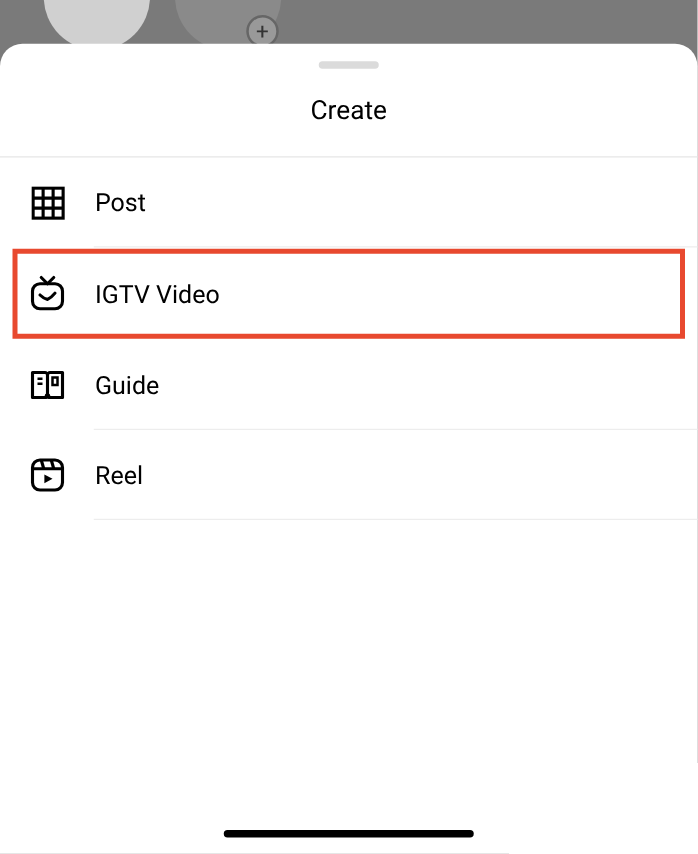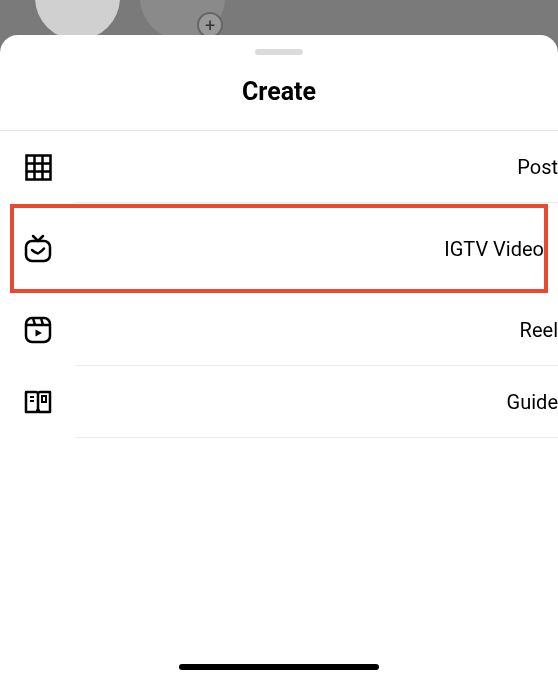--- a/index.html
+++ b/index.html
@@ -67,48 +67,47 @@
     }
     .grabber {
       width: 48px;
       height: 6px;
       background: #dbdbdb;
       border-radius: 3px;
       margin: 14px auto 0;
     }
     .sheet-title {
       text-align: center;
-      font-size: 25px;
-      font-weight: 700;
+      font-size: 21px;
+      font-weight: 400;
       color: #000;
       margin-top: 22px;
       margin-bottom: 24px;
     }
     .divider-full {
       width: 100%;
       height: 1px;
       background: #e6e6e6;
     }
     .menu-list {
       display: flex;
       flex-direction: column;
     }
     .menu-item {
       display: flex;
       align-items: center;
       height: 72px;
       padding-left: 23px;
       cursor: pointer;
       position: relative;
-      justify-content: space-between;
     }
     .menu-item.highlighted {
       border: 4px solid #e8492f;
       margin: 1px 10px 1px 10px;
-      height: 89px;
+      height: 72px;
       padding-left: 9px;
     }
     .icon-box {
       width: 30px;
       height: 30px;
       flex-shrink: 0;
       display: flex;
       align-items: center;
       justify-content: center;
     }
@@ -179,42 +178,42 @@
           <path d="M9 2 L 14 7 L 19 2" fill="none" stroke="#000" stroke-width="2.5" stroke-linecap="round" stroke-linejoin="round"></path>
           <rect x="2" y="7" width="24" height="20" rx="6" fill="none" stroke="#000" stroke-width="2.5"></rect>
           <path d="M8 16 C 10 18 12 19 14 19.5 C 16 18.5 18 17 20 14.5" fill="none" stroke="#000" stroke-width="2.5" stroke-linecap="round"></path>
         </svg>
       </div>
       <span class="menu-label">IGTV Video</span>
     </div>
 
     <div class="menu-item">
       <div class="icon-box">
+        <svg width="30" height="28" viewBox="0 0 30 28">
+          <path d="M3 4 L 3 24 L 14 24 C 14 22 14 22 15 22 C 16 22 16 22 16 24 L 27 24 L 27 4 L 17 4 C 16 4 15 5 15 6 C 15 5 14 4 13 4 Z" fill="none" stroke="#000" stroke-width="2.5" stroke-linejoin="round"></path>
+          <line x1="15" y1="6" x2="15" y2="22" stroke="#000" stroke-width="2.5"></line>
+          <line x1="7" y1="9" x2="11" y2="9" stroke="#000" stroke-width="2"></line>
+          <line x1="7" y1="13" x2="11" y2="13" stroke="#000" stroke-width="2"></line>
+          <rect x="19" y="8" width="4" height="6" fill="none" stroke="#000" stroke-width="2"></rect>
+        </svg>
+      </div>
+      <span class="menu-label">Guide</span>
+      <div class="item-divider"></div>
+    </div>
+
+    <div class="menu-item">
+      <div class="icon-box">
         <svg width="28" height="28" viewBox="0 0 28 28">
           <rect x="2" y="2" width="24" height="24" rx="6" fill="none" stroke="#000" stroke-width="2.5"></rect>
           <line x1="2" y1="9" x2="26" y2="9" stroke="#000" stroke-width="2.5"></line>
           <line x1="9" y1="2" x2="11" y2="9" stroke="#000" stroke-width="2.5"></line>
           <line x1="17" y1="2" x2="19" y2="9" stroke="#000" stroke-width="2.5"></line>
           <path d="M11.5 13.5 L 18 17 L 11.5 20.5 Z" fill="#000"></path>
         </svg>
       </div>
       <span class="menu-label">Reel</span>
       <div class="item-divider"></div>
     </div>
 
-    <div class="menu-item">
-      <div class="icon-box">
-        <svg width="30" height="28" viewBox="0 0 30 28">
-          <path d="M3 4 L 3 24 L 14 24 C 14 22 14 22 15 22 C 16 22 16 22 16 24 L 27 24 L 27 4 L 17 4 C 16 4 15 5 15 6 C 15 5 14 4 13 4 Z" fill="none" stroke="#000" stroke-width="2.5" stroke-linejoin="round"></path>
-          <line x1="15" y1="6" x2="15" y2="22" stroke="#000" stroke-width="2.5"></line>
-          <line x1="7" y1="9" x2="11" y2="9" stroke="#000" stroke-width="2"></line>
-          <line x1="7" y1="13" x2="11" y2="13" stroke="#000" stroke-width="2"></line>
-          <rect x="19" y="8" width="4" height="6" fill="none" stroke="#000" stroke-width="2"></rect>
-        </svg>
-      </div>
-      <span class="menu-label">Guide</span>
-      <div class="item-divider"></div>
-    </div>
-
   </div>
 
   <div class="home-indicator"></div>
 </div>
 
 </body></html>

